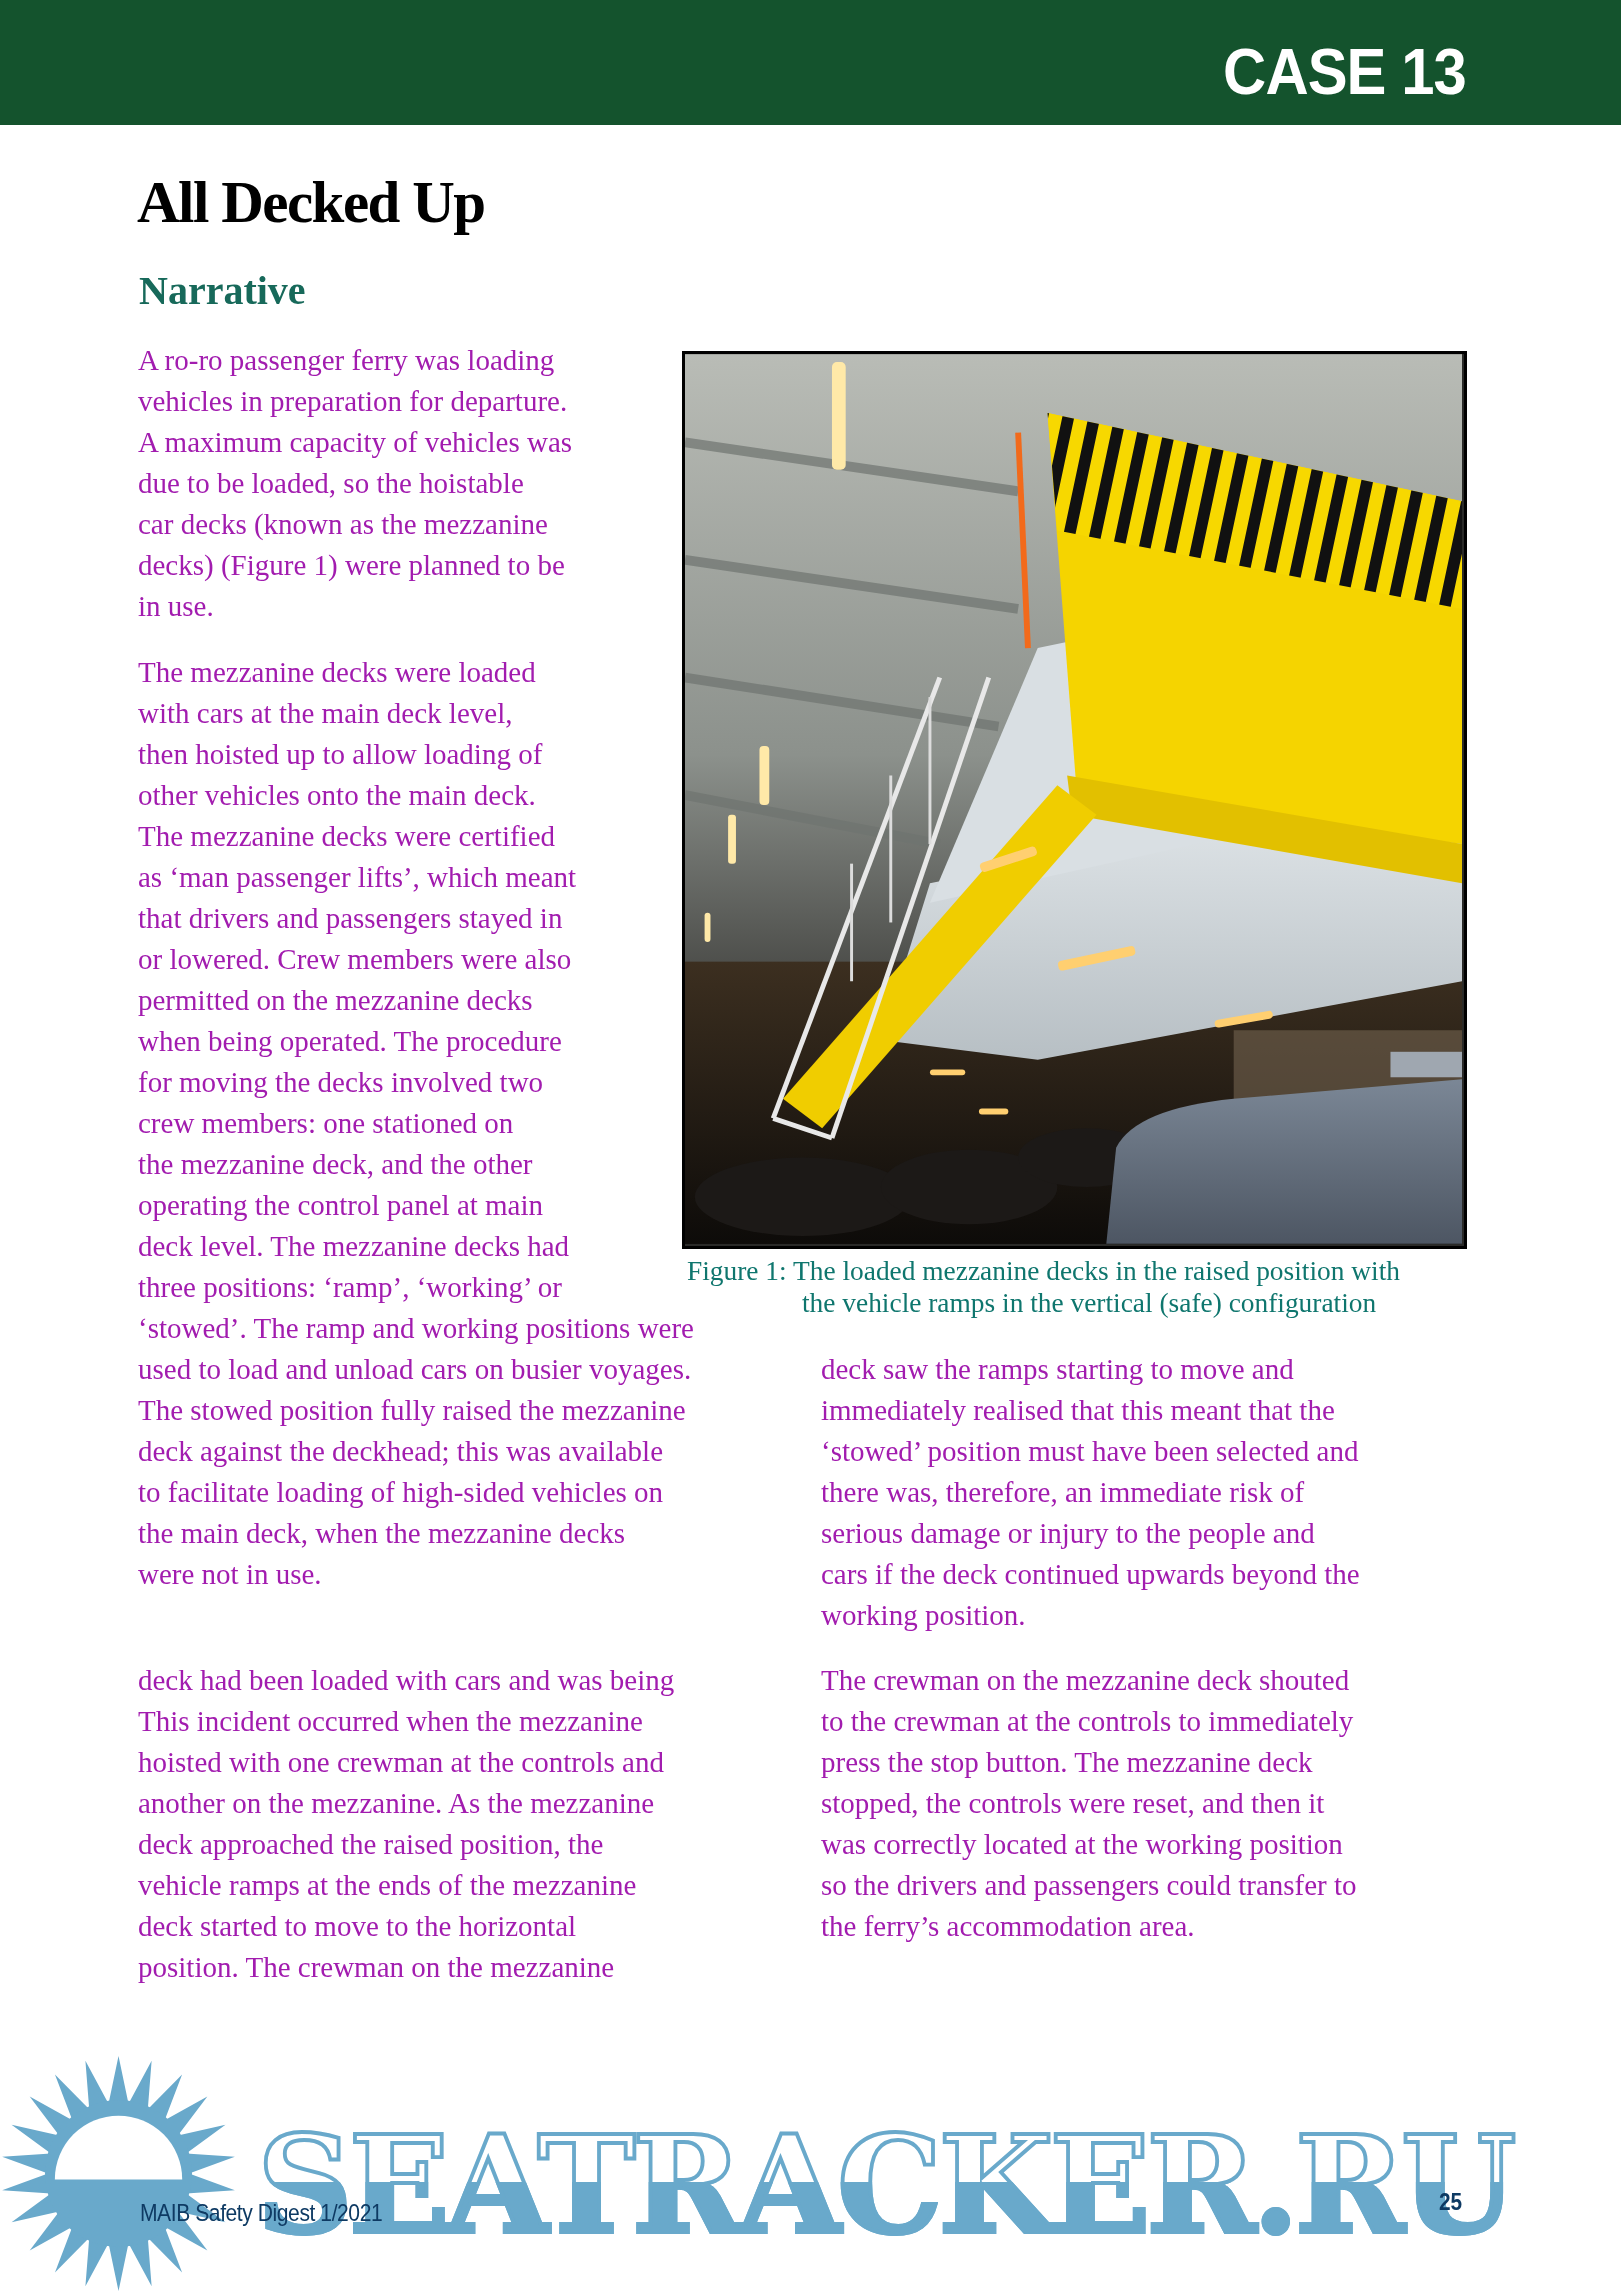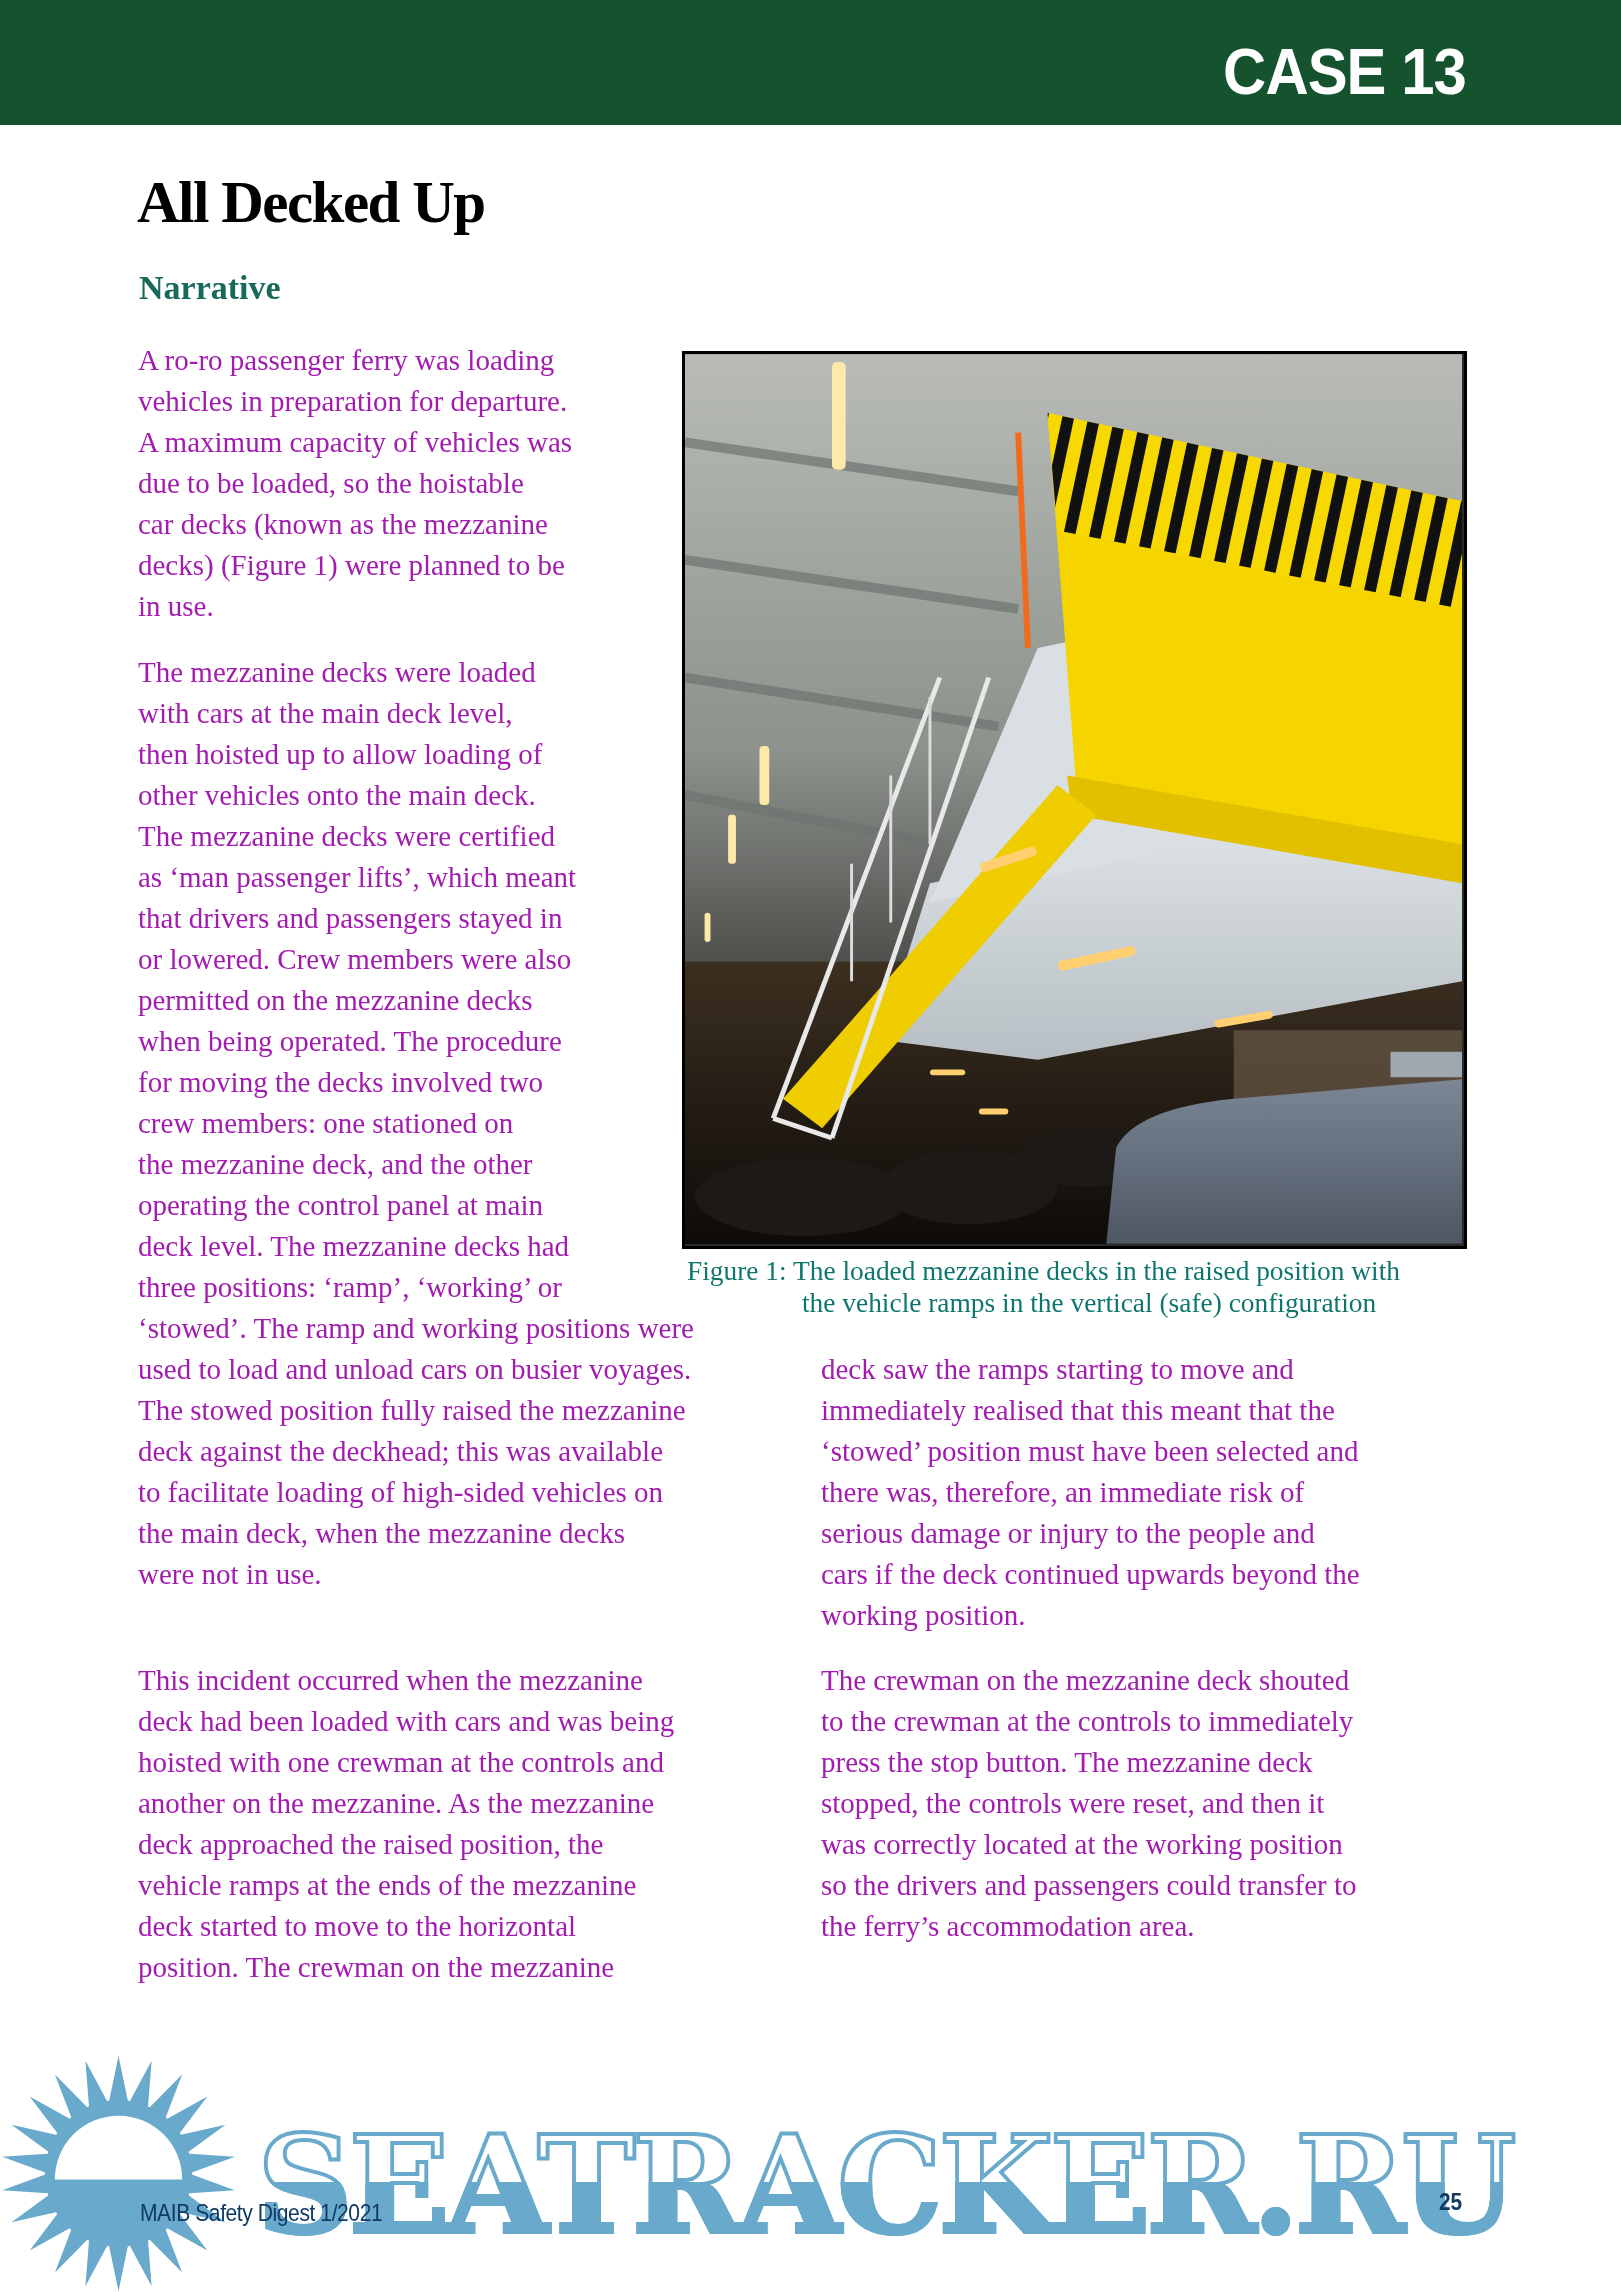--- a/index.html
+++ b/index.html
@@ -22,21 +22,21 @@
   }
   .page-title {
     position: absolute; left: 137px; top: 173px; margin: 0;
     font-family: "Liberation Serif", "DejaVu Serif", serif;
     font-weight: bold; font-size: 59px; line-height: 1; color: #000;
     letter-spacing: -1.5px;
   }
   .section-heading {
     position: absolute; left: 139px; top: 271px; margin: 0;
     font-family: "Liberation Serif", "DejaVu Serif", serif;
-    font-weight: bold; font-size: 34px; line-height: 1; color: #17695a;
+    font-weight: bold; font-size: 40px; line-height: 1; color: #17695a;
   }
   .para {
     position: absolute; margin: 0;
     font-size: 29px; line-height: 41px; color: #a21caf;
     white-space: nowrap;
   }
   .para span { display: block; }
   .figure {
     position: absolute; left: 682px; top: 351px; width: 785px; height: 898px;
     box-sizing: border-box; border: 3.9px solid #000; overflow: hidden;
@@ -113,22 +113,22 @@
   <span>‘stowed’. The ramp and working positions were</span>
   <span>used to load and unload cars on busier voyages.</span>
   <span>The stowed position fully raised the mezzanine</span>
   <span>deck against the deckhead; this was available</span>
   <span>to facilitate loading of high-sided vehicles on</span>
   <span>the main deck, when the mezzanine decks</span>
   <span>were not in use.</span>
 </p>
 
 <p class="para" style="left:138px; top:1660px;">
+  <span>deck had been loaded with cars and was being</span>
   <span>This incident occurred when the mezzanine</span>
-  <span>deck had been loaded with cars and was being</span>
   <span>hoisted with one crewman at the controls and</span>
   <span>another on the mezzanine. As the mezzanine</span>
   <span>deck approached the raised position, the</span>
   <span>vehicle ramps at the ends of the mezzanine</span>
   <span>deck started to move to the horizontal</span>
   <span>position. The crewman on the mezzanine</span>
 </p>
 
 <p class="para" style="left:821px; top:1349px;">
   <span>deck saw the ramps starting to move and</span>

